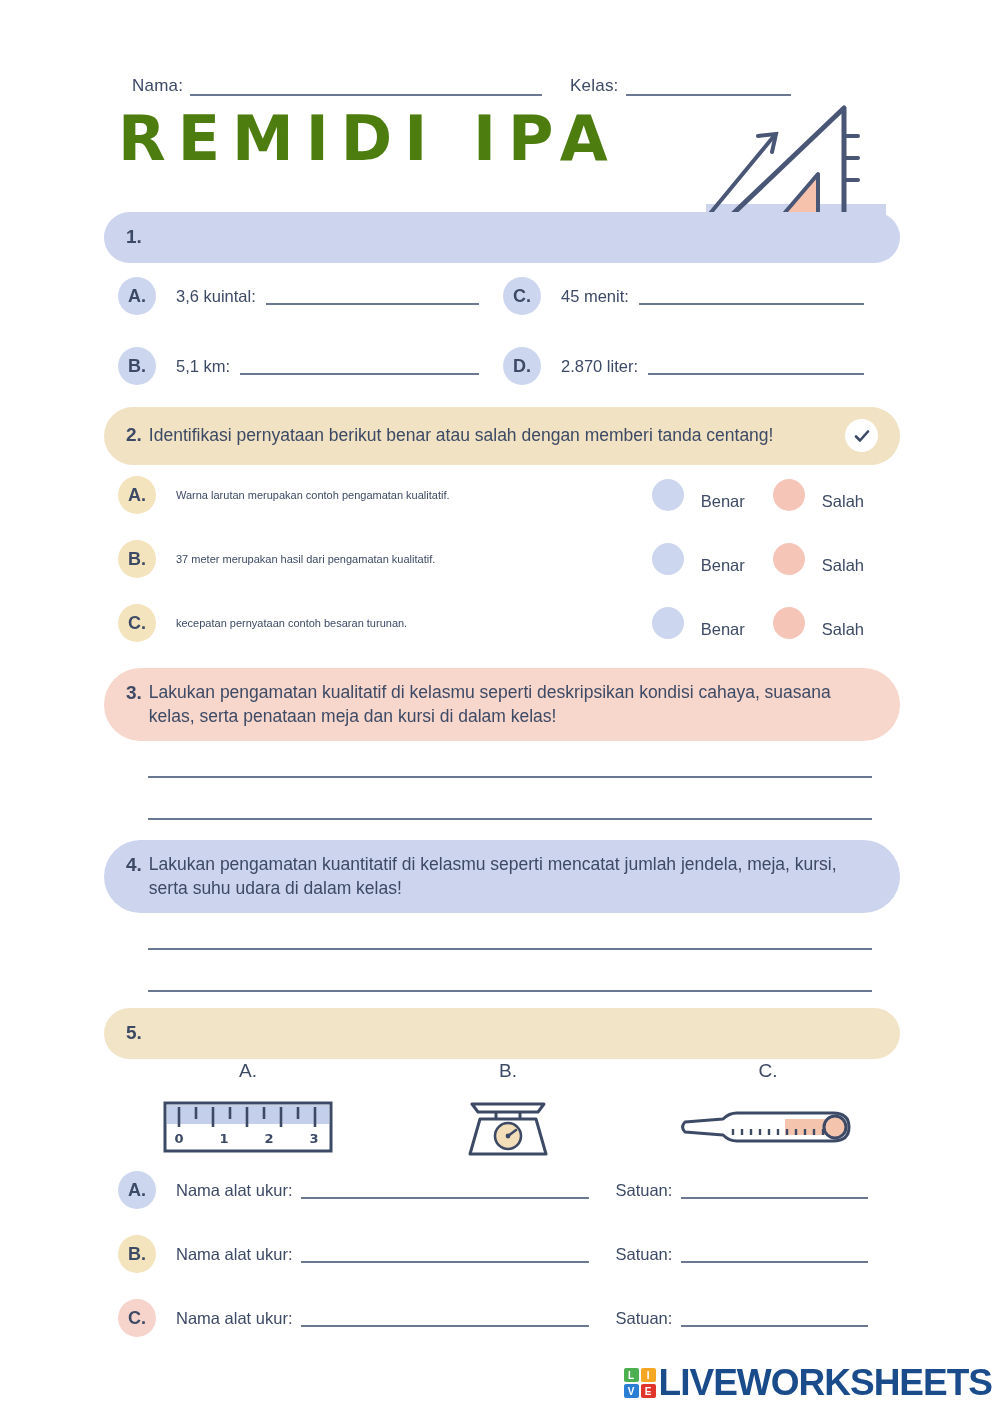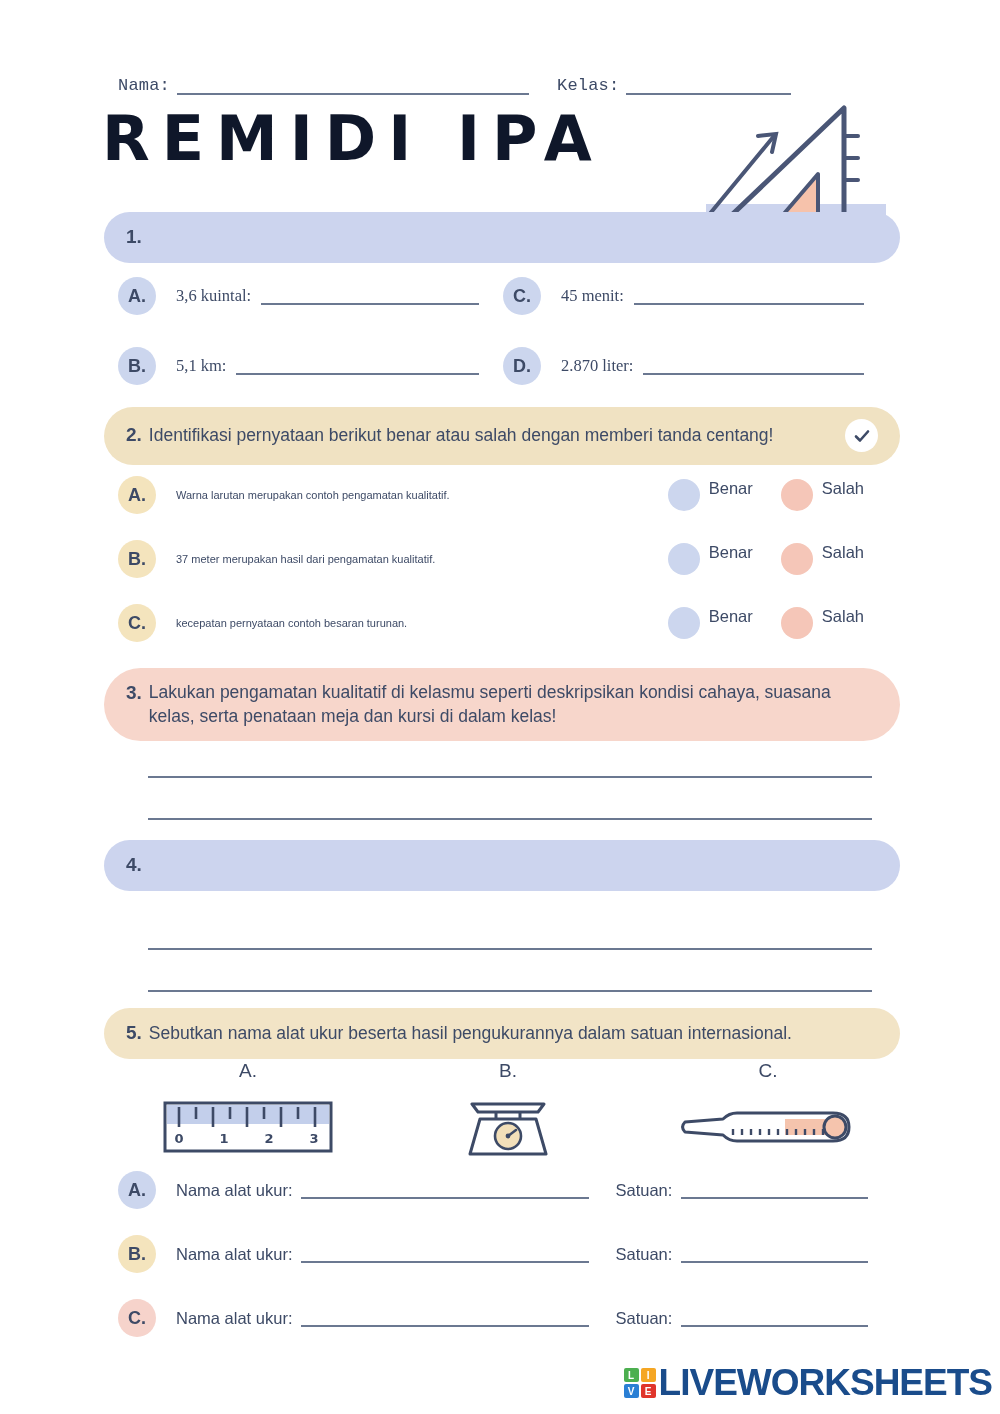--- a/index.html
+++ b/index.html
@@ -11,35 +11,34 @@
     background: #ffffff;
     font-family: "Liberation Sans", sans-serif;
     color: #3d4a66;
     overflow: hidden;
     position: relative;
   }
   .page { position: relative; width: 1000px; height: 1414px; padding: 0; }
 
   
   .idrow {
-    position: absolute; left: 118px; top: 76px;
+    position: absolute; left: 132px; top: 76px;
     display: flex; align-items: flex-end; gap: 0;
     width: 770px;
-    font-family: Liberation Mono, monospace;
   }
   .idlabel { font-size: 17px; color: #3d4a66; letter-spacing: .2px; white-space: nowrap; }
   .idline { border-bottom: 2px solid #6b7891; height: 19px; margin-left: 7px; }
   .idline.nama { width: 352px; }
   .idline.kelas { width: 165px; }
   .idgap { width: 28px; }
 
   
   .title {
-    position: absolute; left: 102px; top: 108px;
-    font-size: 62px; font-weight: 700; color: #0f172a;
+    position: absolute; left: 118px; top: 108px;
+    font-size: 62px; font-weight: 700; color: #4d7c0f;
     letter-spacing: 12px; line-height: 1;
     font-family: "DejaVu Sans", sans-serif;
   }
 
   
   .headerart { position: absolute; left: 706px; top: 96px; width: 180px; height: 145px; }
 
   
   .qpill {
     position: absolute; display: flex; align-items: center;
@@ -66,28 +65,28 @@
     font-size: 18px; font-weight: 600; color: #3d4a66; flex: none;
   }
   .c-blue { background: #ccd6ee; }
   .c-tan  { background: #f4e4bd; }
   .c-pink { background: #f6d3cb; }
 
   
   .q1grid { position: absolute; left: 118px; top: 276px; width: 770px; }
   .q1row { display: flex; align-items: center; height: 40px; margin-bottom: 30px; }
   .q1cell { display: flex; align-items: center; width: 385px; }
-  .q1cell .lbl { font-size: 16.5px; margin-left: 20px; white-space: nowrap; font-family: Liberation Serif, serif; }
+  .q1cell .lbl { font-size: 16.5px; margin-left: 20px; white-space: nowrap; }
   .q1cell .wline { flex: 1; border-bottom: 2px solid #6b7891; height: 17px; margin-left: 10px; margin-right: 24px; }
 
   
   .q2rows { position: absolute; left: 118px; top: 474px; width: 770px; }
   .q2row { display: flex; align-items: center; height: 42px; margin-bottom: 22px; }
   .q2row .stmt { font-size: 11px; margin-left: 20px; flex: 1; }
-  .opt { display: flex; align-items: flex-start; margin-left: 4px; }
+  .opt { display: flex; align-items: flex-end; margin-left: 4px; gap: 8px; }
   .optdot { width: 32px; height: 32px; border-radius: 50%; flex: none; }
   .optdot.benar { background: #ccd6ee; }
   .optdot.salah { background: #f5c6b8; }
   .optlbl { font-size: 16.5px; margin-left: 9px; margin-right: 24px; }
 
   
   .anslines { position: absolute; left: 148px; width: 724px; }
   .ansline { border-bottom: 2px solid #6b7891; height: 42px; }
 
   
@@ -230,29 +229,29 @@
     <span class="qnum">3.</span>
     <span class="qtext">Lakukan pengamatan kualitatif di kelasmu seperti deskripsikan kondisi cahaya, suasana kelas, serta penataan meja dan kursi di dalam kelas!</span>
   </div>
   <div class="anslines" style="top:736px;">
     <div class="ansline"></div>
     <div class="ansline"></div>
   </div>
 
   <div class="qpill pill-blue" style="top:840px; align-items:flex-start;">
     <span class="qnum">4.</span>
+    <span class="qtext">Lakukan pengamatan kuantitatif di kelasmu seperti mencatat jumlah jendela, meja, kursi, serta suhu udara di dalam kelas!</span>
   </div>
   <div class="anslines" style="top:908px;">
     <div class="ansline"></div>
     <div class="ansline"></div>
   </div>
 
   <div class="qpill pill-tan2" style="top:1008px;">
     <span class="qnum">5.</span>
-    <span class="qtext">Sebutkan nama alat ukur beserta hasil pengukurannya dalam satuan internasional.</span>
   </div>
 
   <div class="figrow">
 
     <div class="figcol">
       <span class="figlabel">A.</span>
       <span class="figart">
         <svg width="170" height="52" viewBox="0 0 170 52">
           <rect x="2" y="2" width="166" height="48" fill="#ffffff" stroke="#3d4a66" stroke-width="3"></rect>
           <rect x="4" y="4" width="162" height="19" fill="#c3cfeb"></rect>

